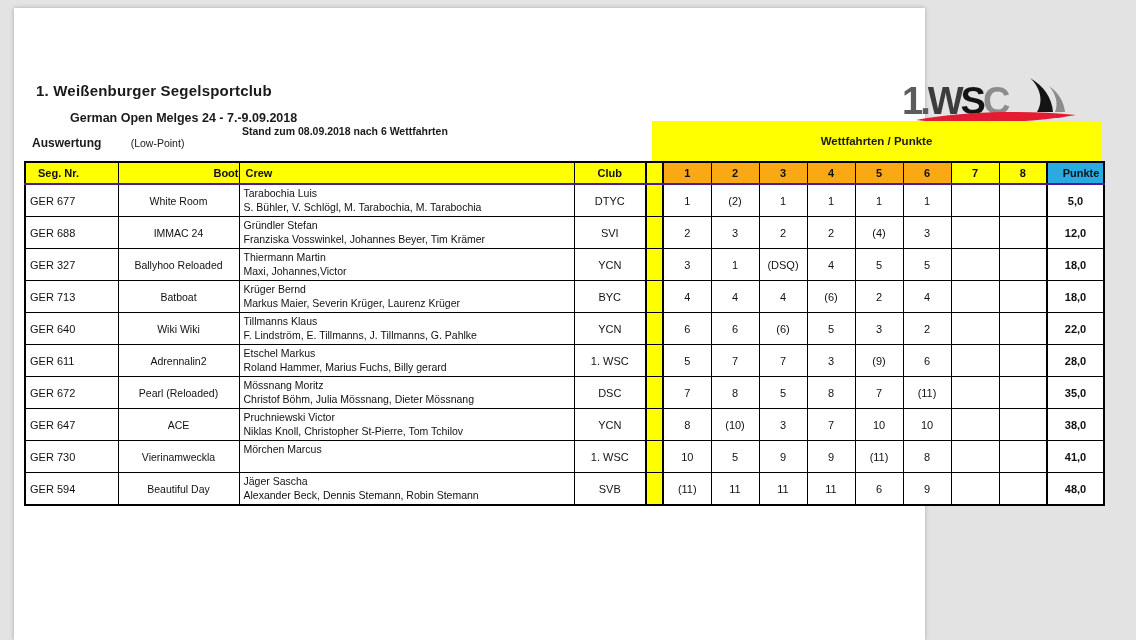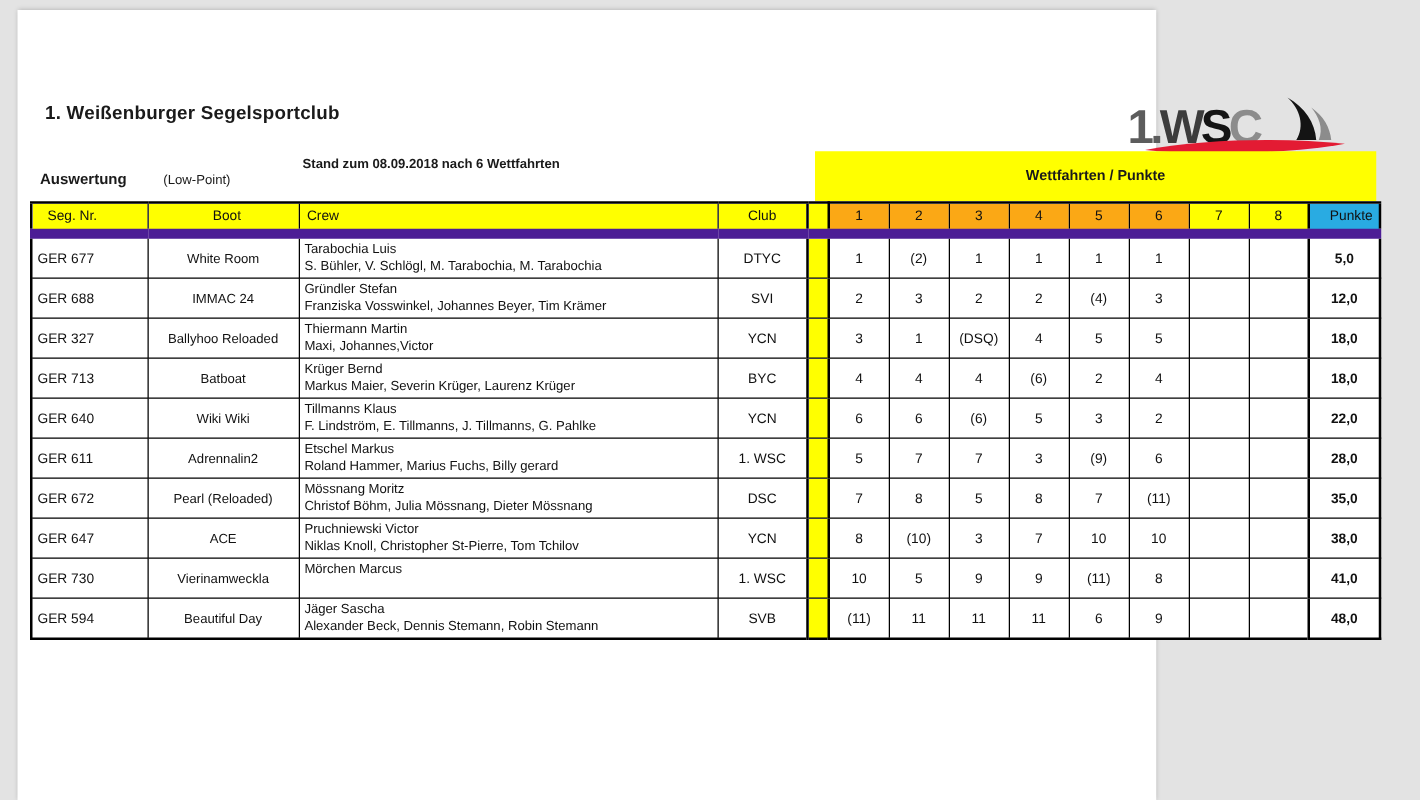--- a/index.html
+++ b/index.html
@@ -89,27 +89,27 @@
     border: 1px solid #000;
     font-size: 11px;
     color: #111;
     padding: 0;
     overflow: hidden;
     white-space: nowrap;
   }
   .results thead th {
     height: 20px;
     border-top: 2px solid #000;
-    border-bottom: 8px solid #4c1d95;
+    border-bottom: 2px solid #4c1d95;
     background: #ffff00;
-    font-weight: normal;
+    font-weight: bold;
     text-align: center;
   }
   .results thead th.h-seg  { text-align: left; padding-left: 12px; }
-  .results thead th.h-boot { text-align: center; padding-left: 6px; }
+  .results thead th.h-boot { text-align: right; padding-left: 6px; }
   .results thead th.h-crew { text-align: left; padding-left: 6px; }
   .results thead th.h-race-orange { background: #fba815; }
   .results thead th.h-pts  { background: #29abe2; border-left: 2px solid #000; padding-left: 11px; }
   .results thead th.h-spacer, .results td.c-spacer {
     border-left: 2px solid #000;
     border-right: 2px solid #000;
     background: #ffff00;
   }
   .results tbody td { height: 31px; vertical-align: middle; }
   .results td.c-seg  { text-align: left; padding-left: 4px; }
@@ -127,20 +127,21 @@
   .results td.c-club { text-align: center; }
   .results td.c-race { text-align: center; }
   .results td.c-pts  { text-align: center; font-weight: bold; border-left: 2px solid #000; }
 </style>
 </head>
 <body>
 
 <div class="page">
 
   <div class="title">1. Weißenburger Segelsportclub</div>
+  <div class="subtitle">German Open Melges 24 - 7.-9.09.2018</div>
   <div class="standline">Stand zum 08.09.2018 nach 6 Wettfahrten</div>
   <div class="evalrow">
     <span class="eval-label">Auswertung</span>
     <span class="eval-method">(Low-Point)</span>
   </div>
 
   <svg class="logo" viewBox="0 0 185 58">
     <text x="2" y="40" font-family="Liberation Sans, sans-serif" font-size="38" font-weight="bold" letter-spacing="-3">
       <tspan fill="#5c5c5c">1.</tspan><tspan fill="#3c3c3c">W</tspan><tspan fill="#141414">S</tspan><tspan fill="#8c8c8c">C</tspan>
     </text>

